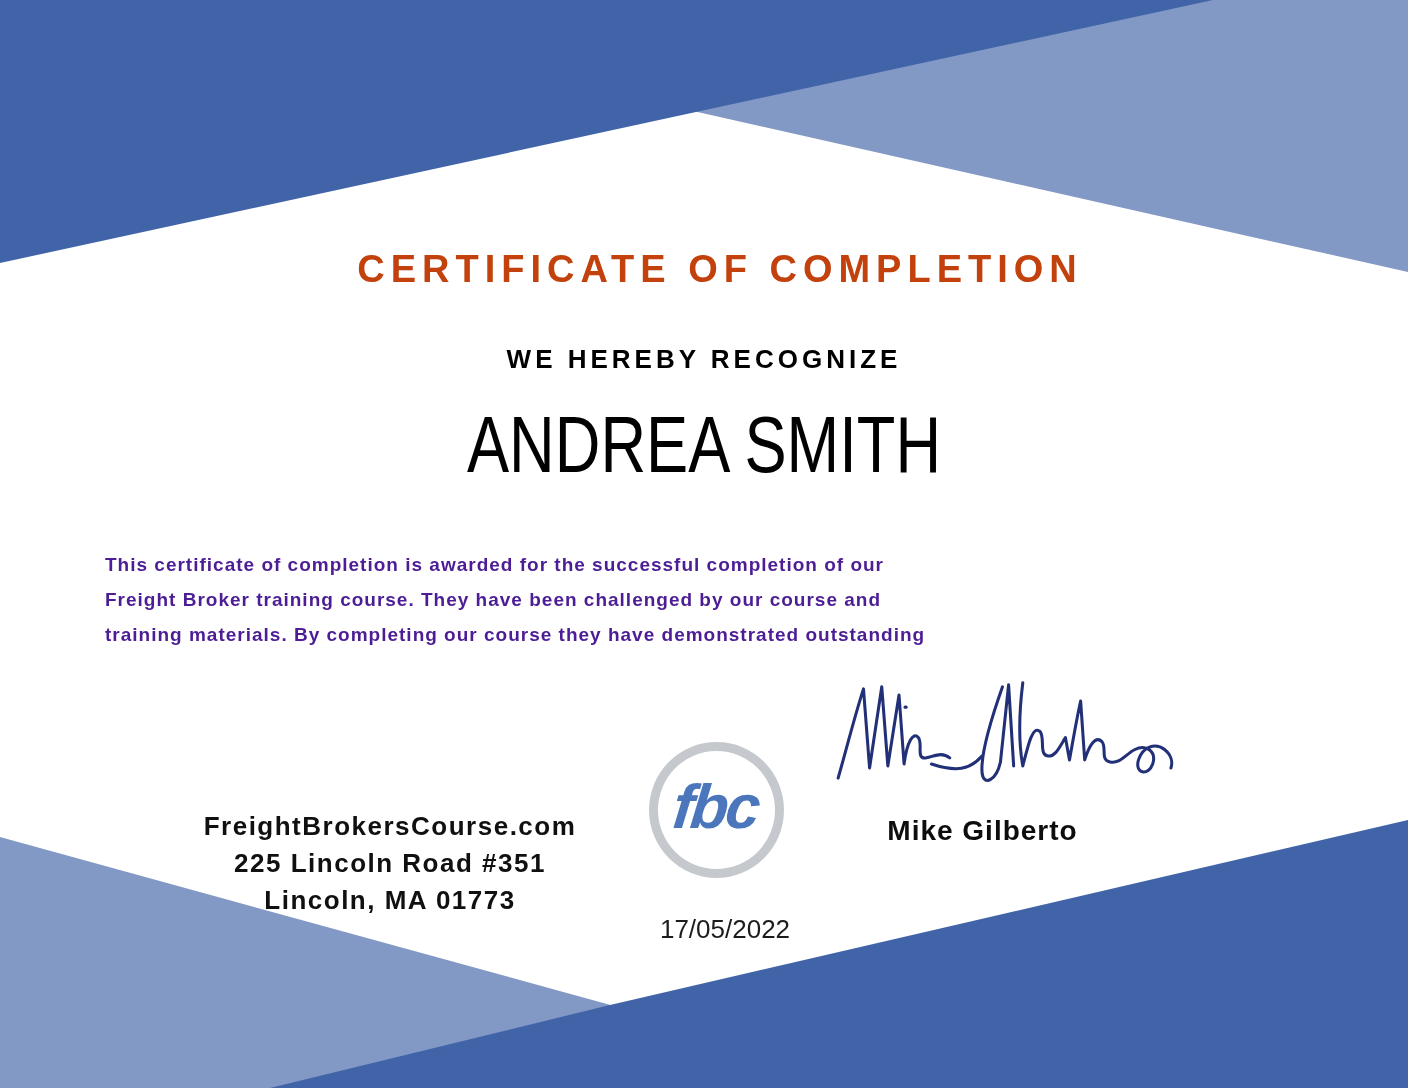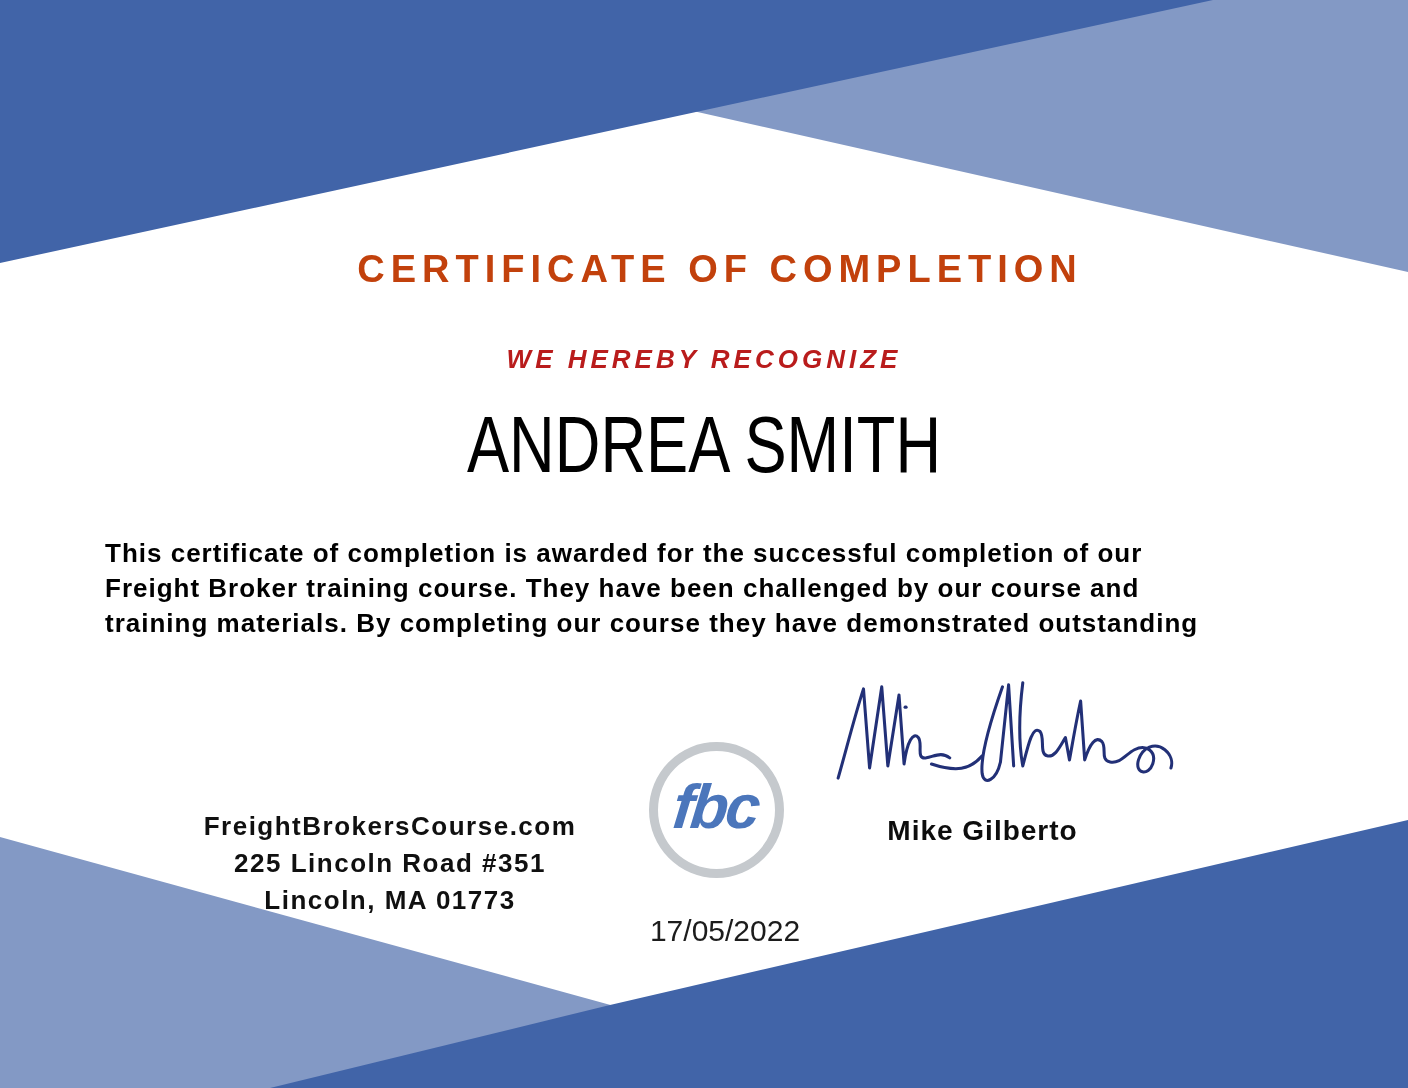--- a/index.html
+++ b/index.html
@@ -15,32 +15,31 @@
   .center{text-align:center;}
 
   .title{
     left:16px;top:248px;width:1408px;
     font-size:38px;font-weight:bold;letter-spacing:6px;
     color:#c2410c;
   }
   .subtitle{
     left:0;top:344px;width:1408px;
     font-size:26px;font-weight:bold;letter-spacing:4px;
-    color:#b91c1c;
-    font-style:italic;
+    color:#000000;
   }
   .recipient{
     left:0;top:405px;width:1408px;
     font-size:79px;font-weight:normal;color:#000;
     transform:scaleX(0.8);transform-origin:center top;
     line-height:1;white-space:nowrap;
   }
   .body-text{
-    left:105px;top:536px;width:1210px;
-    font-size:26px;font-weight:bold;color:#000000;
+    left:105px;top:547px;width:1210px;
+    font-size:19px;font-weight:bold;color:#4c1d95;
     letter-spacing:1px;line-height:35.2px;
     white-space:nowrap;
   }
   .address{
     left:170px;top:808px;width:440px;
     font-size:26px;font-weight:bold;color:#101010;
     letter-spacing:1.5px;line-height:37px;
   }
   .logo{
     left:649px;top:742px;width:117px;height:118px;
@@ -59,21 +58,21 @@
     left:810px;top:783px;width:345px;
     font-size:28px;font-weight:bold;color:#0d0d0d;letter-spacing:1px;margin-top:32px;
   }
   .signer-title{
     left:810px;top:816px;width:345px;
     font-size:25px;font-weight:bold;font-style:italic;
     color:#0d0d0d;letter-spacing:2.5px;
   }
   .issue-date{
     left:625px;top:914px;width:200px;
-    font-size:30px;color:#1c1c1c;
+    font-size:26px;color:#1c1c1c;
   }
 </style>
 </head>
 <body>
 
 <div class="certificate">
 
   <svg class="bg" viewBox="0 0 1408 1088" preserveAspectRatio="none" aria-hidden="true">
     <polygon points="200,0 1408,0 1408,272" fill="#8399c5"></polygon>
     <polygon points="0,0 1213,0 0,263" fill="#4164a8"></polygon>

